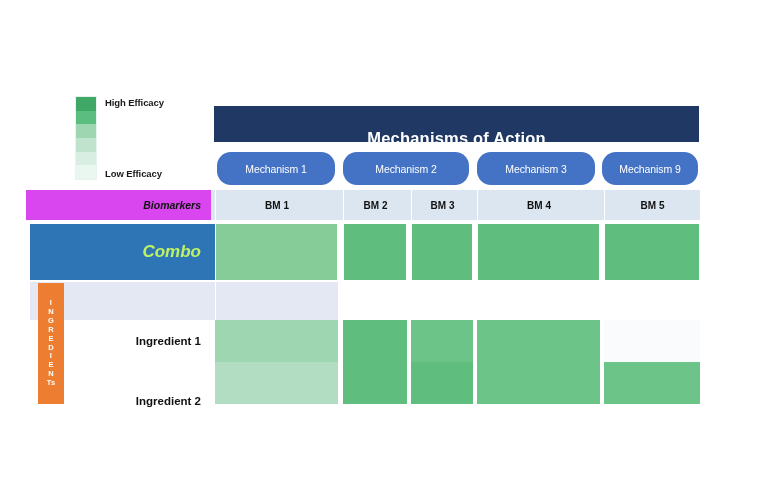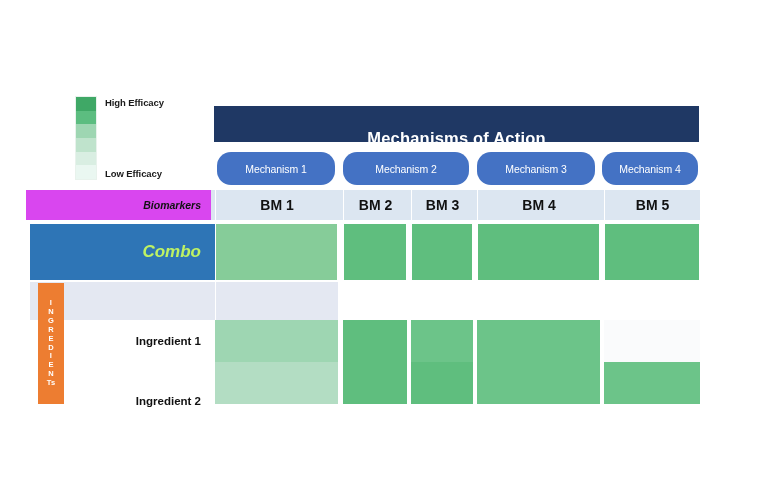--- a/index.html
+++ b/index.html
@@ -80,21 +80,21 @@
   
   #bm-header-strip {
     left: 30px; top: 190px; width: 670px; height: 30px;
     background: #dce6f1;
   }
   .bm-head {
     top: 190px; height: 30px;
     background: #dce6f1;
     border-left: 1px solid #ffffff;
     display: flex; align-items: center; justify-content: center;
-    font-size: 14px; font-weight: bold; color: #111111;
+    font-size: 10px; font-weight: bold; color: #111111;
   }
   #biomarkers-label {
     left: 26px; top: 190px; width: 185px; height: 30px;
     background: #d946ef;
     display: flex; align-items: center; justify-content: flex-end;
     padding-right: 10px;
     font-size: 10.5px; font-weight: bold; font-style: italic; color: #111111;
   }
 
   
@@ -163,21 +163,21 @@
 </div>
 
 <div class="abs" id="moa-banner">
   <span id="moa-banner-text">Mechanisms of Action</span>
 </div>
 
 <div id="mech-chips">
     <div class="abs mech-chip" style="left: 217px; width: 118px; background: rgb(68, 114, 196);">Mechanism 1</div>
     <div class="abs mech-chip" style="left: 343px; width: 126px; background: rgb(68, 114, 196);">Mechanism 2</div>
     <div class="abs mech-chip" style="left: 477px; width: 118px; background: rgb(68, 114, 196);">Mechanism 3</div>
-    <div class="abs mech-chip" style="left: 602px; width: 96px; background: rgb(68, 114, 196);">Mechanism 4</div>
+    <div class="abs mech-chip" style="left: 602px; width: 96px; background: rgb(68, 114, 196);">Mechanism 9</div>
   </div>
 
 <div class="abs" id="bm-header-strip"></div>
 <div class="abs" id="biomarkers-label">Biomarkers</div>
 <div id="bm-headers">
     <div class="abs bm-head" style="left: 215px; width: 123px;">BM 1</div>
     <div class="abs bm-head" style="left: 343px; width: 64px;">BM 2</div>
     <div class="abs bm-head" style="left: 411px; width: 62px;">BM 3</div>
     <div class="abs bm-head" style="left: 477px; width: 123px;">BM 4</div>
     <div class="abs bm-head" style="left: 604px; width: 96px;">BM 5</div>

